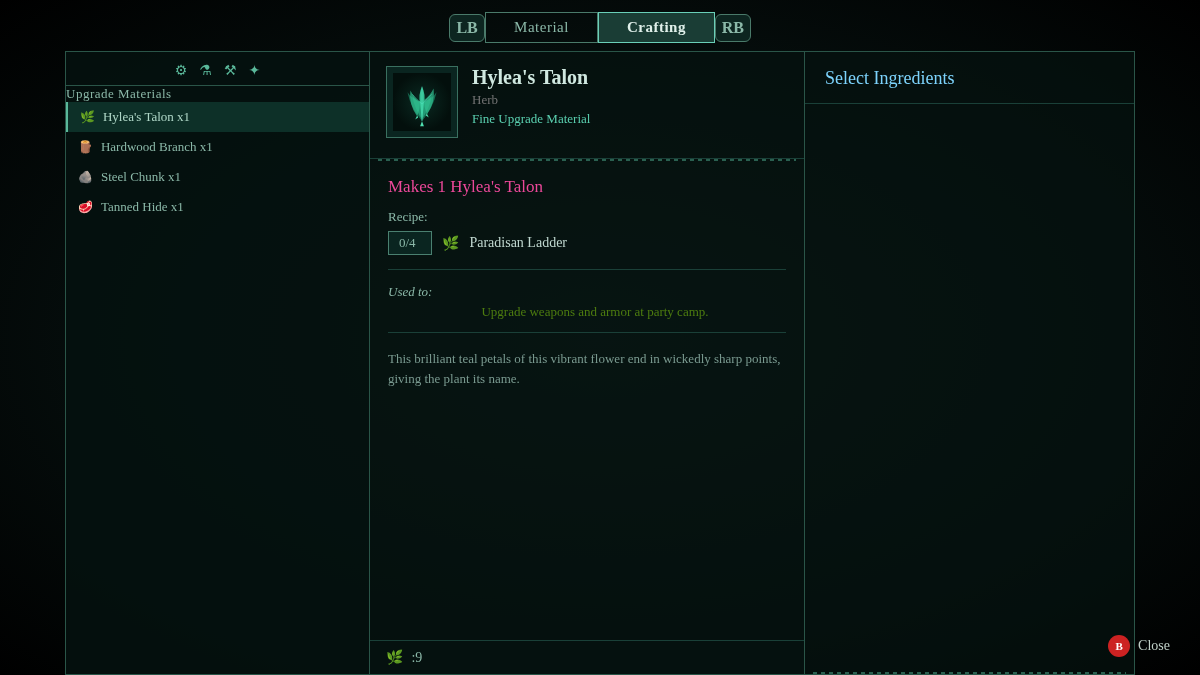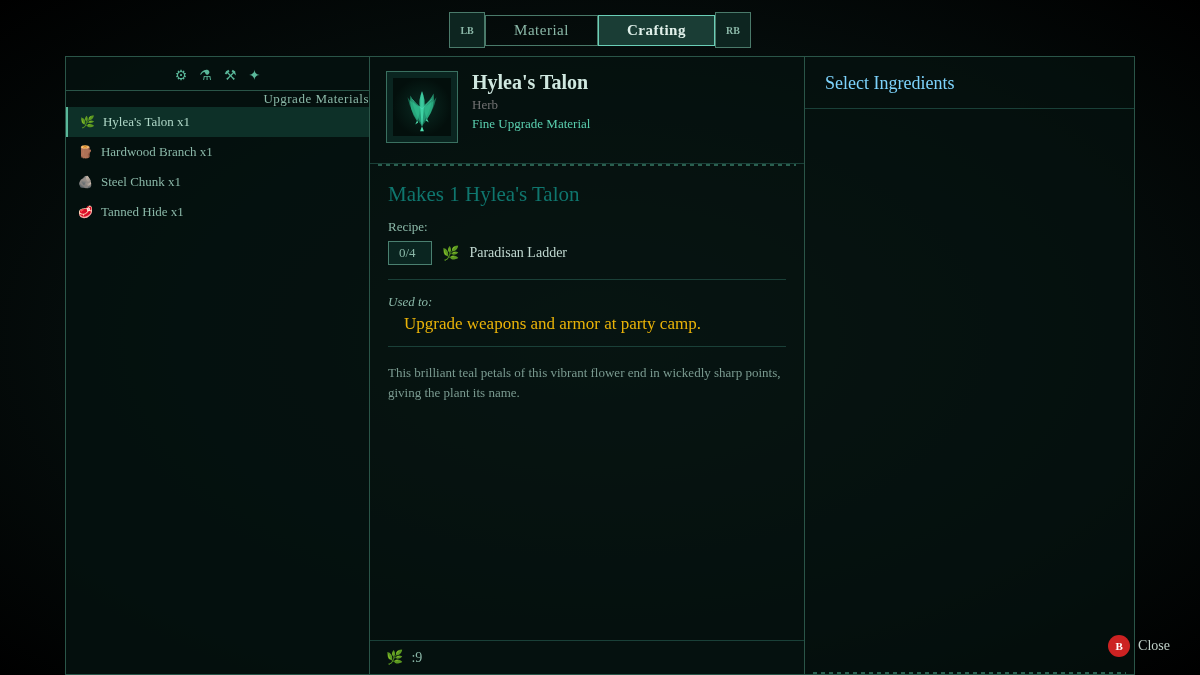--- a/index.html
+++ b/index.html
@@ -40,27 +40,27 @@
       gap: 0;
       padding: 12px 0 8px;
       position: relative;
     }
 
     .nav-button {
       display: flex;
       align-items: center;
       justify-content: center;
       width: 36px;
-      height: 36px;
+      height: 28px;
       border: 1px solid #4a7a6a;
       background: #0d2520;
       color: #8bb8a8;
-      font-size: 10px;
+      font-size: 16px;
       font-weight: bold;
-      border-radius: 0;
+      border-radius: 6px;
       cursor: pointer;
     }
 
     .nav-tab {
       padding: 6px 28px;
       border: 1px solid #4a7a6a;
       background: transparent;
       color: #8bb8a8;
       font-size: 15px;
       letter-spacing: 0.5px;
@@ -104,21 +104,21 @@
     }
 
     .icon-symbol {
       color: #5ab89a;
       font-size: 14px;
     }
 
     .panel-title {
       font-size: 13px;
       color: #8bb8a8;
-      text-align: right;
+      text-align: left;
       letter-spacing: 0.5px;
     }
 
     .item-list {
       flex: 1;
       overflow: hidden;
     }
 
     .list-item {
       display: flex;
@@ -211,22 +211,22 @@
 
     .detail-content {
       padding: 16px 18px;
       flex: 1;
       display: flex;
       flex-direction: column;
       gap: 12px;
     }
 
     .makes-label {
-      font-size: 21px;
-      color: #0f766e;
+      font-size: 17px;
+      color: #ec4899;
     }
 
     .recipe-label {
       font-size: 13px;
       color: #8bb8a8;
       margin-bottom: 6px;
     }
 
     .recipe-row {
       display: flex;
@@ -266,23 +266,24 @@
       gap: 4px;
     }
 
     .used-to-label {
       font-size: 13px;
       color: #8bb8a8;
       font-style: italic;
     }
 
     .used-to-text {
-      font-size: 17px;
-      color: #eab308;
+      font-size: 13px;
+      color: #4d7c0f;
       padding-left: 16px;
+      text-align: center;
     }
 
     .description-text {
       font-size: 13px;
       color: #7a9a90;
       line-height: 1.5;
       border-top: 1px solid #1a4038;
       padding-top: 16px;
     }
 

